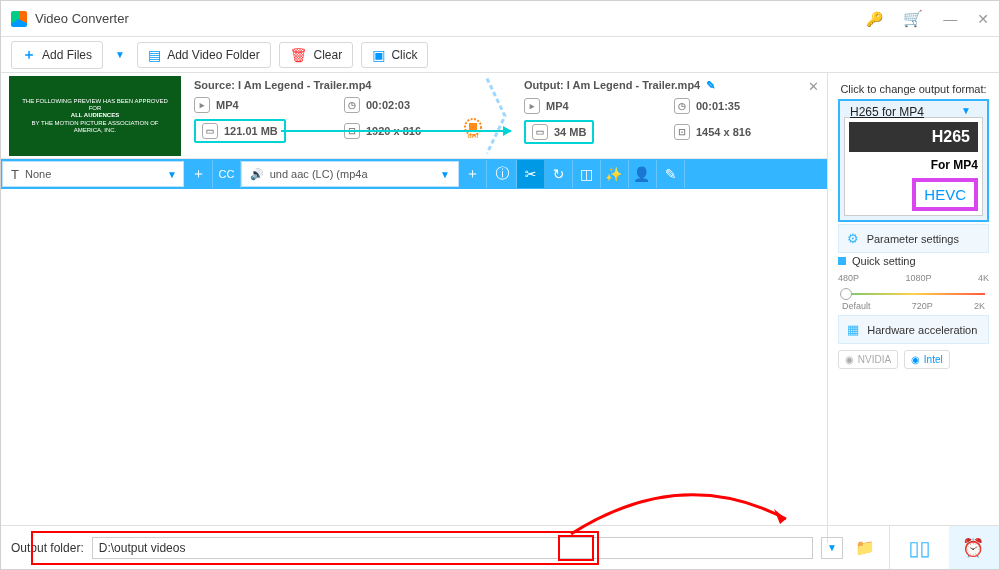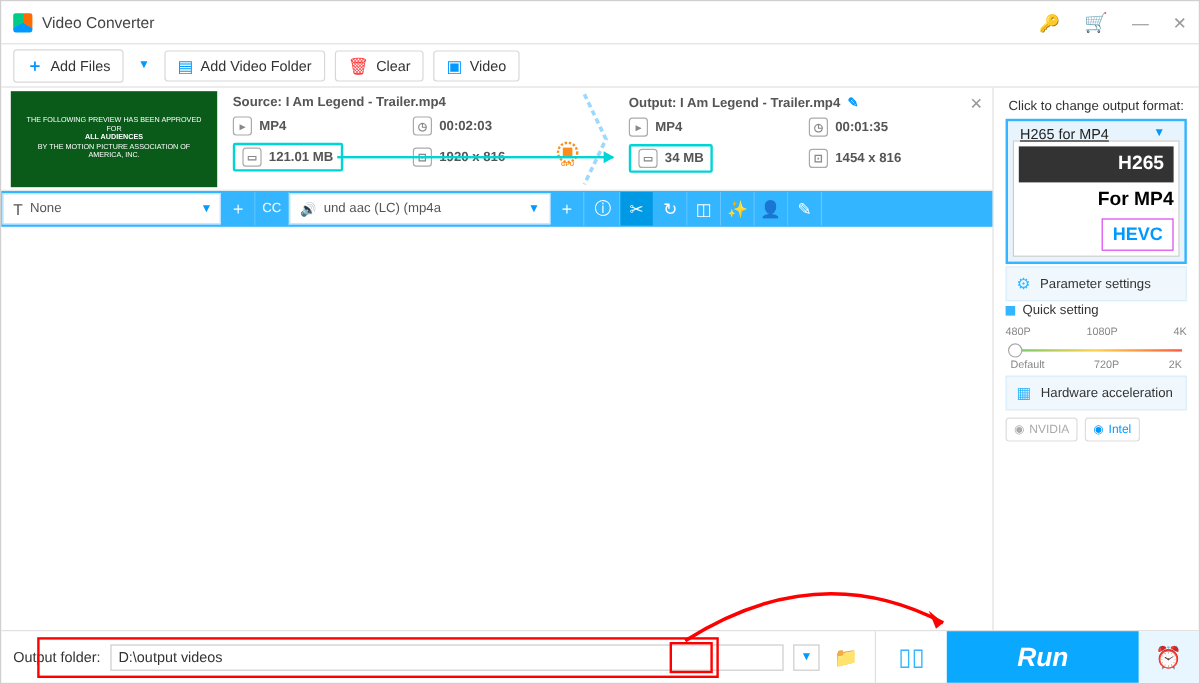--- a/index.html
+++ b/index.html
@@ -43,22 +43,22 @@
 .tools-left .drop2{color:#0099ff;font-size:10px;padding:0 6px;}
 .sq-btn{width:28px;height:28px;background:#33b5ff;display:inline-flex;align-items:center;justify-content:center;cursor:pointer;color:#fff;font-size:14px;border-right:1px solid rgba(255,255,255,0.25);}
 .audio-sel{width:218px;height:26px;background:#fff;border:1px solid #b8e2ff;display:flex;align-items:center;padding:0 8px;font-size:11px;color:#555;gap:6px;}
 .audio-sel .drop2{margin-left:auto;color:#0099ff;font-size:10px;}
 .tool-group{display:flex;margin-left:2px;}
 .format-card{border:2px solid #33b5ff;background:#e8f4fd;cursor:pointer;}
 .format-card-inner{background:#fff;margin:16px 4px 4px 4px;border:1px solid #ccc;text-align:right;padding:4px;}
 .format-card-title{position:absolute;font-size:12px;padding:6px 0 0 12px;color:#222;text-decoration:underline;}
 .format-card-drop{position:absolute;right:18px;top:6px;color:#0099ff;font-size:10px;}
 .h265-b{background:#333;color:#fff;font-size:16px;font-weight:bold;padding:6px 8px;}
-.for-mp4{font-size:16px;font-weight:bold;padding:6px 0;}
-.hevc{color:#0099ff;font-size:15px;font-weight:bold;border:1px solid #d946ef;padding:4px 8px;display:inline-block;}
+.for-mp4{font-size:12px;font-weight:bold;padding:6px 0;}
+.hevc{color:#0099ff;font-size:15px;font-weight:normal;border:4px solid #d946ef;padding:4px 8px;display:inline-block;}
 .side-btn{border:1px solid #d8eefc;background:#f0f8fe;padding:6px 8px;font-size:11px;color:#333;display:flex;align-items:center;gap:8px;cursor:pointer;}
 .side-btn .ic2{color:#33b5ff;font-size:13px;}
 .q-label{font-size:11px;color:#333;display:flex;align-items:center;gap:6px;}
 .q-label:before{content:"";width:8px;height:8px;background:#33b5ff;display:inline-block;}
 .slider-wrap{position:relative;height:40px;margin-top:4px;}
 .slider-track{position:absolute;left:4px;right:4px;top:20px;height:2px;background:linear-gradient(to right,#6ec96e,#ffd24d 50%,#ff5a3c);}
 .slider-thumb{position:absolute;left:2px;top:15px;width:12px;height:12px;border-radius:50%;background:#fff;border:1px solid #aaa;}
 .slider-labels{display:flex;justify-content:space-between;font-size:9px;color:#888;position:absolute;left:0;right:0;top:0;}
 .slider-labels2{display:flex;justify-content:space-between;font-size:9px;color:#888;position:absolute;left:4px;right:4px;top:28px;}
 .hw-badges{display:flex;gap:6px;align-items:center;margin-top:4px;}
@@ -101,21 +101,21 @@
   <div class="tb-btn">
     <span class="ic" style="color:#0099ff">▤</span>
     <span>Add Video Folder</span>
   </div>
   <div class="tb-btn">
     <span class="ic trash-ic">🗑</span>
     <span>Clear</span>
   </div>
   <div class="tb-btn">
     <span class="ic merge-ic">▣</span>
-    <span>Video</span>
+    <span>Click</span>
   </div>
 </div>
 
 <div class="main">
   <div class="left">
     <div class="item-row">
       <div class="thumb">
         <div class="thumb-text">THE FOLLOWING PREVIEW HAS BEEN APPROVED FOR<br><b>ALL AUDIENCES</b><br>BY THE MOTION PICTURE ASSOCIATION OF AMERICA, INC.</div>
       </div>
       <div class="info-block">
@@ -254,23 +254,20 @@
 </div>
 
 <div class="bottom-bar">
   <div class="out-folder">
     <span>Output folder:</span>
     <input class="out-input" value="D:\output videos" style="">
     <div class="out-drop">▼</div>
     <div class="folder-btn">📁</div>
   </div>
   <div class="mid-btn">▯▯</div>
-  <div class="run-btn">
-      <span>Run</span>
-    </div>
   <div class="clock-btn">⏰</div>
 </div>
 
 <div class="red-box1"></div>
 <div class="red-box2"></div>
 <svg class="red-arrow" viewBox="0 0 240 60">
   <path d="M10 55 Q 120 -15 225 40" stroke="#ff0000" stroke-width="3" fill="none"></path>
   <path d="M225 40 L213 30 L219 45 Z" fill="#ff0000"></path>
 </svg>
 

